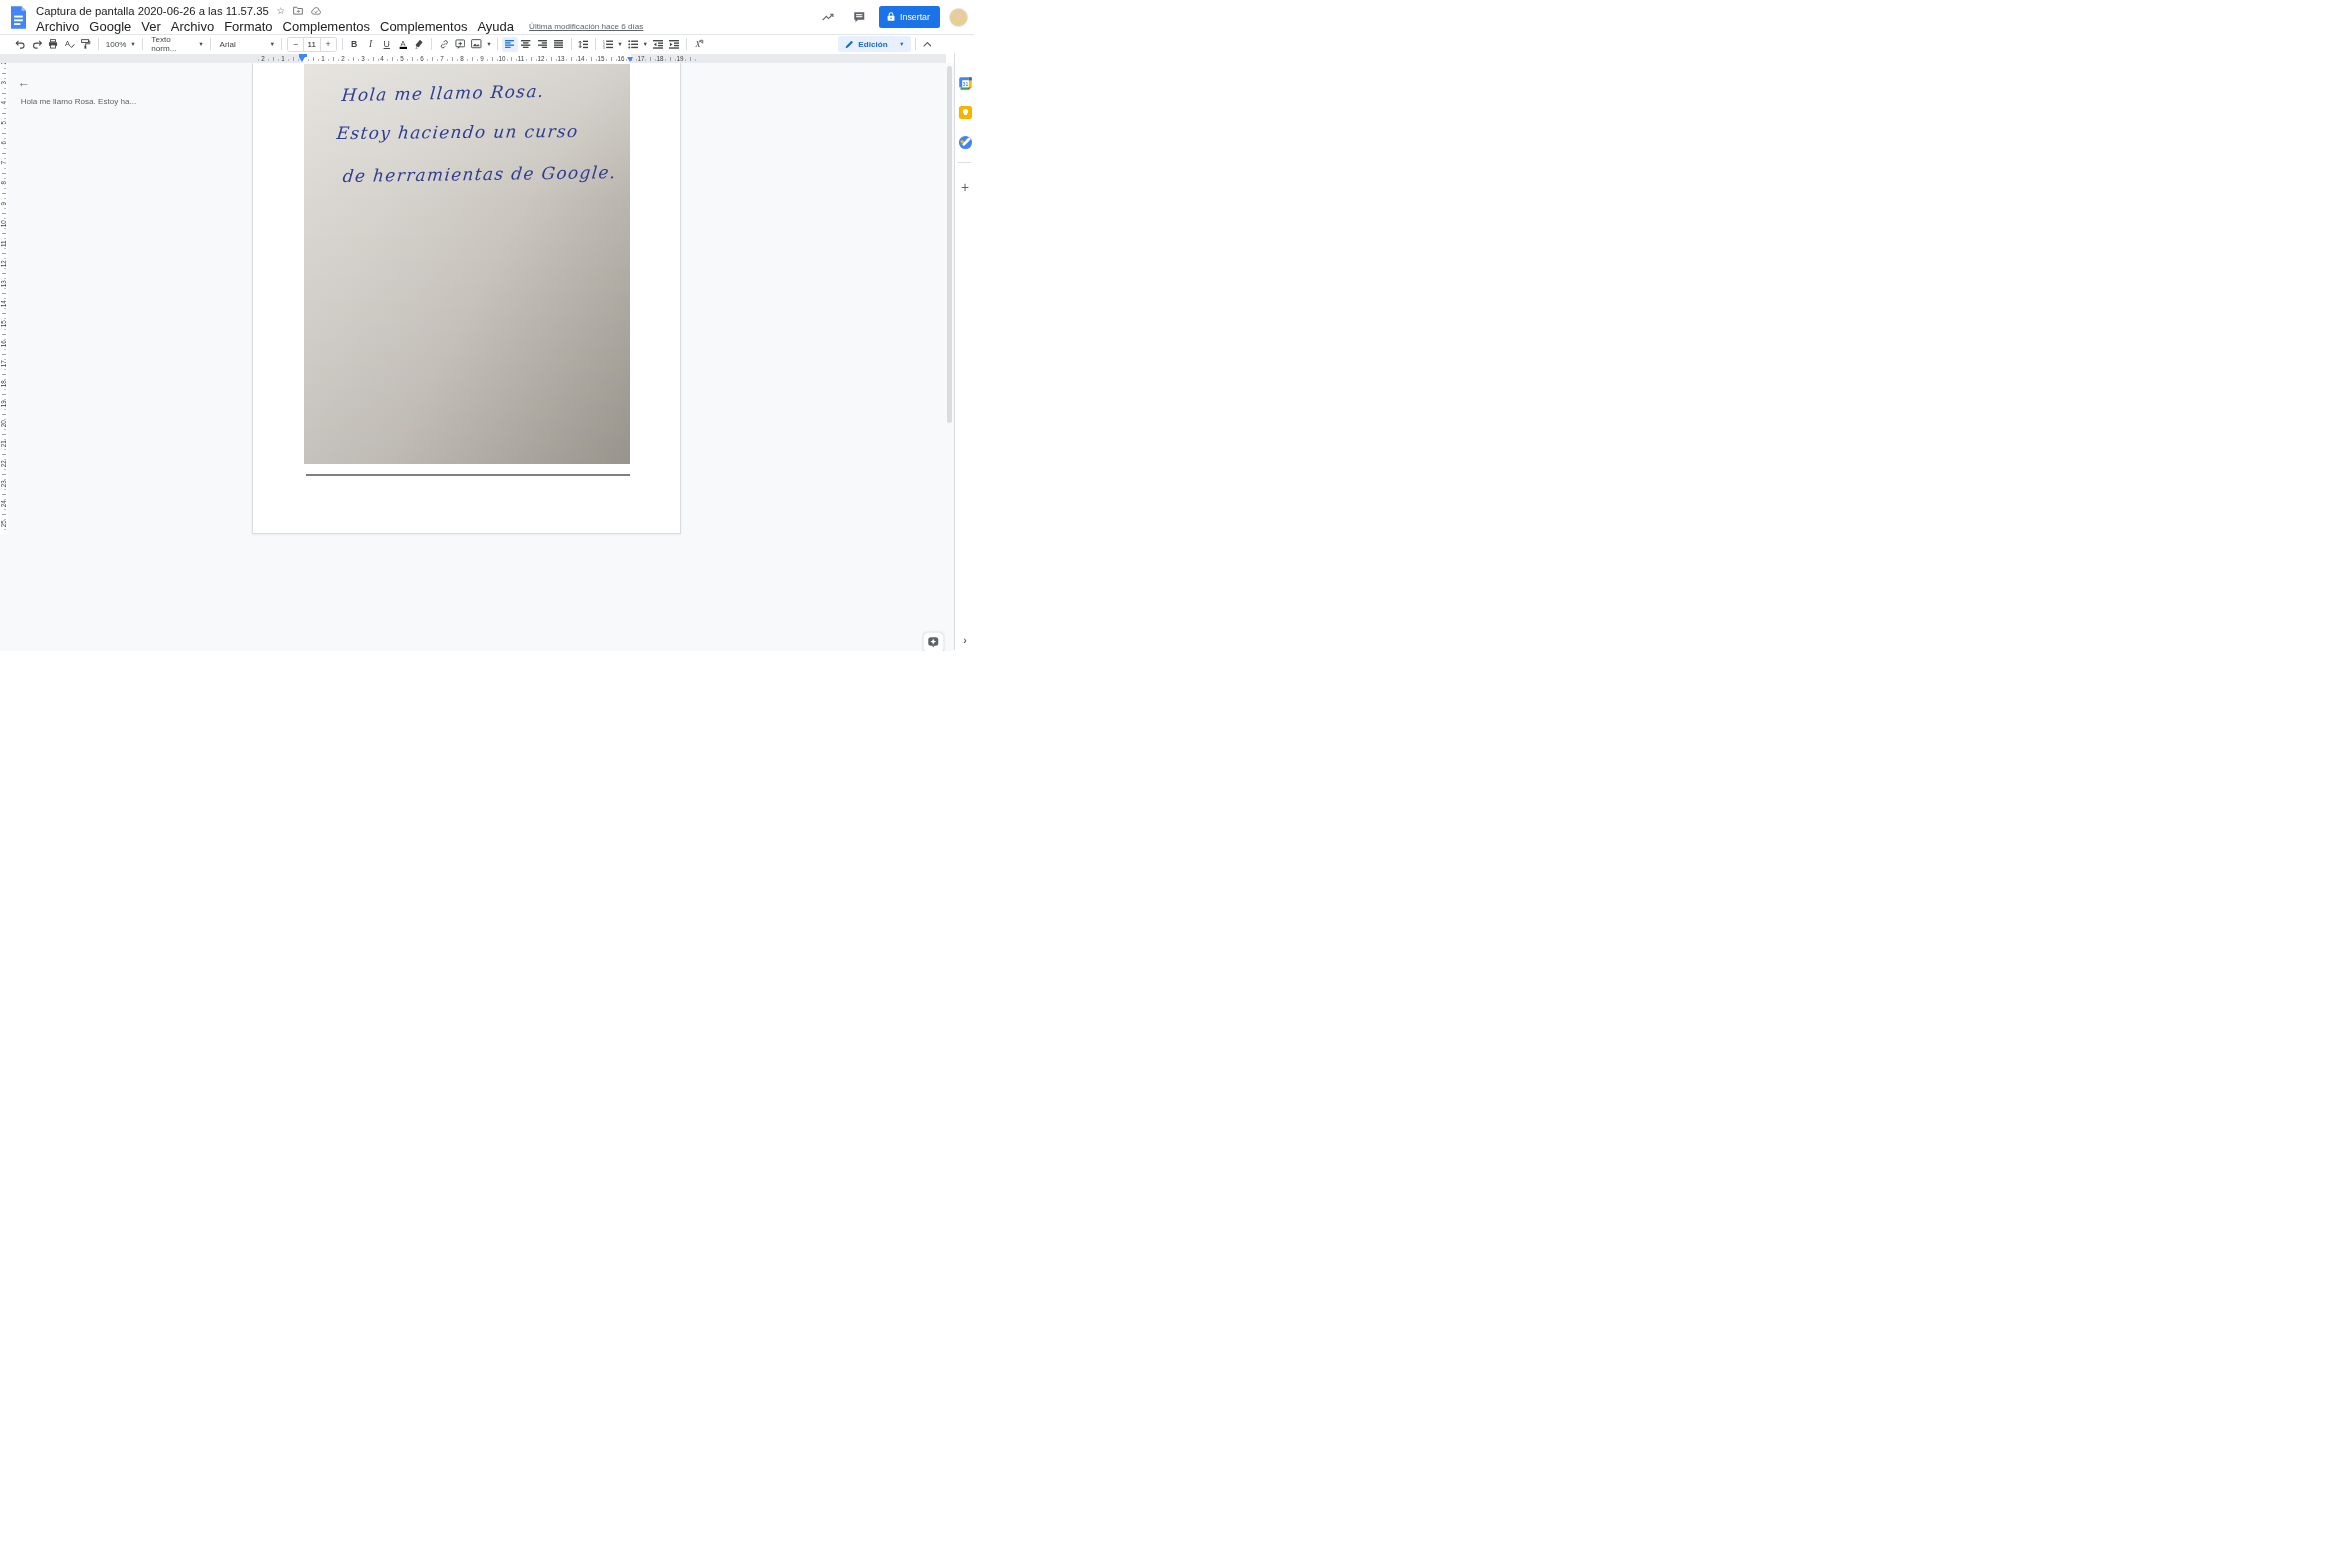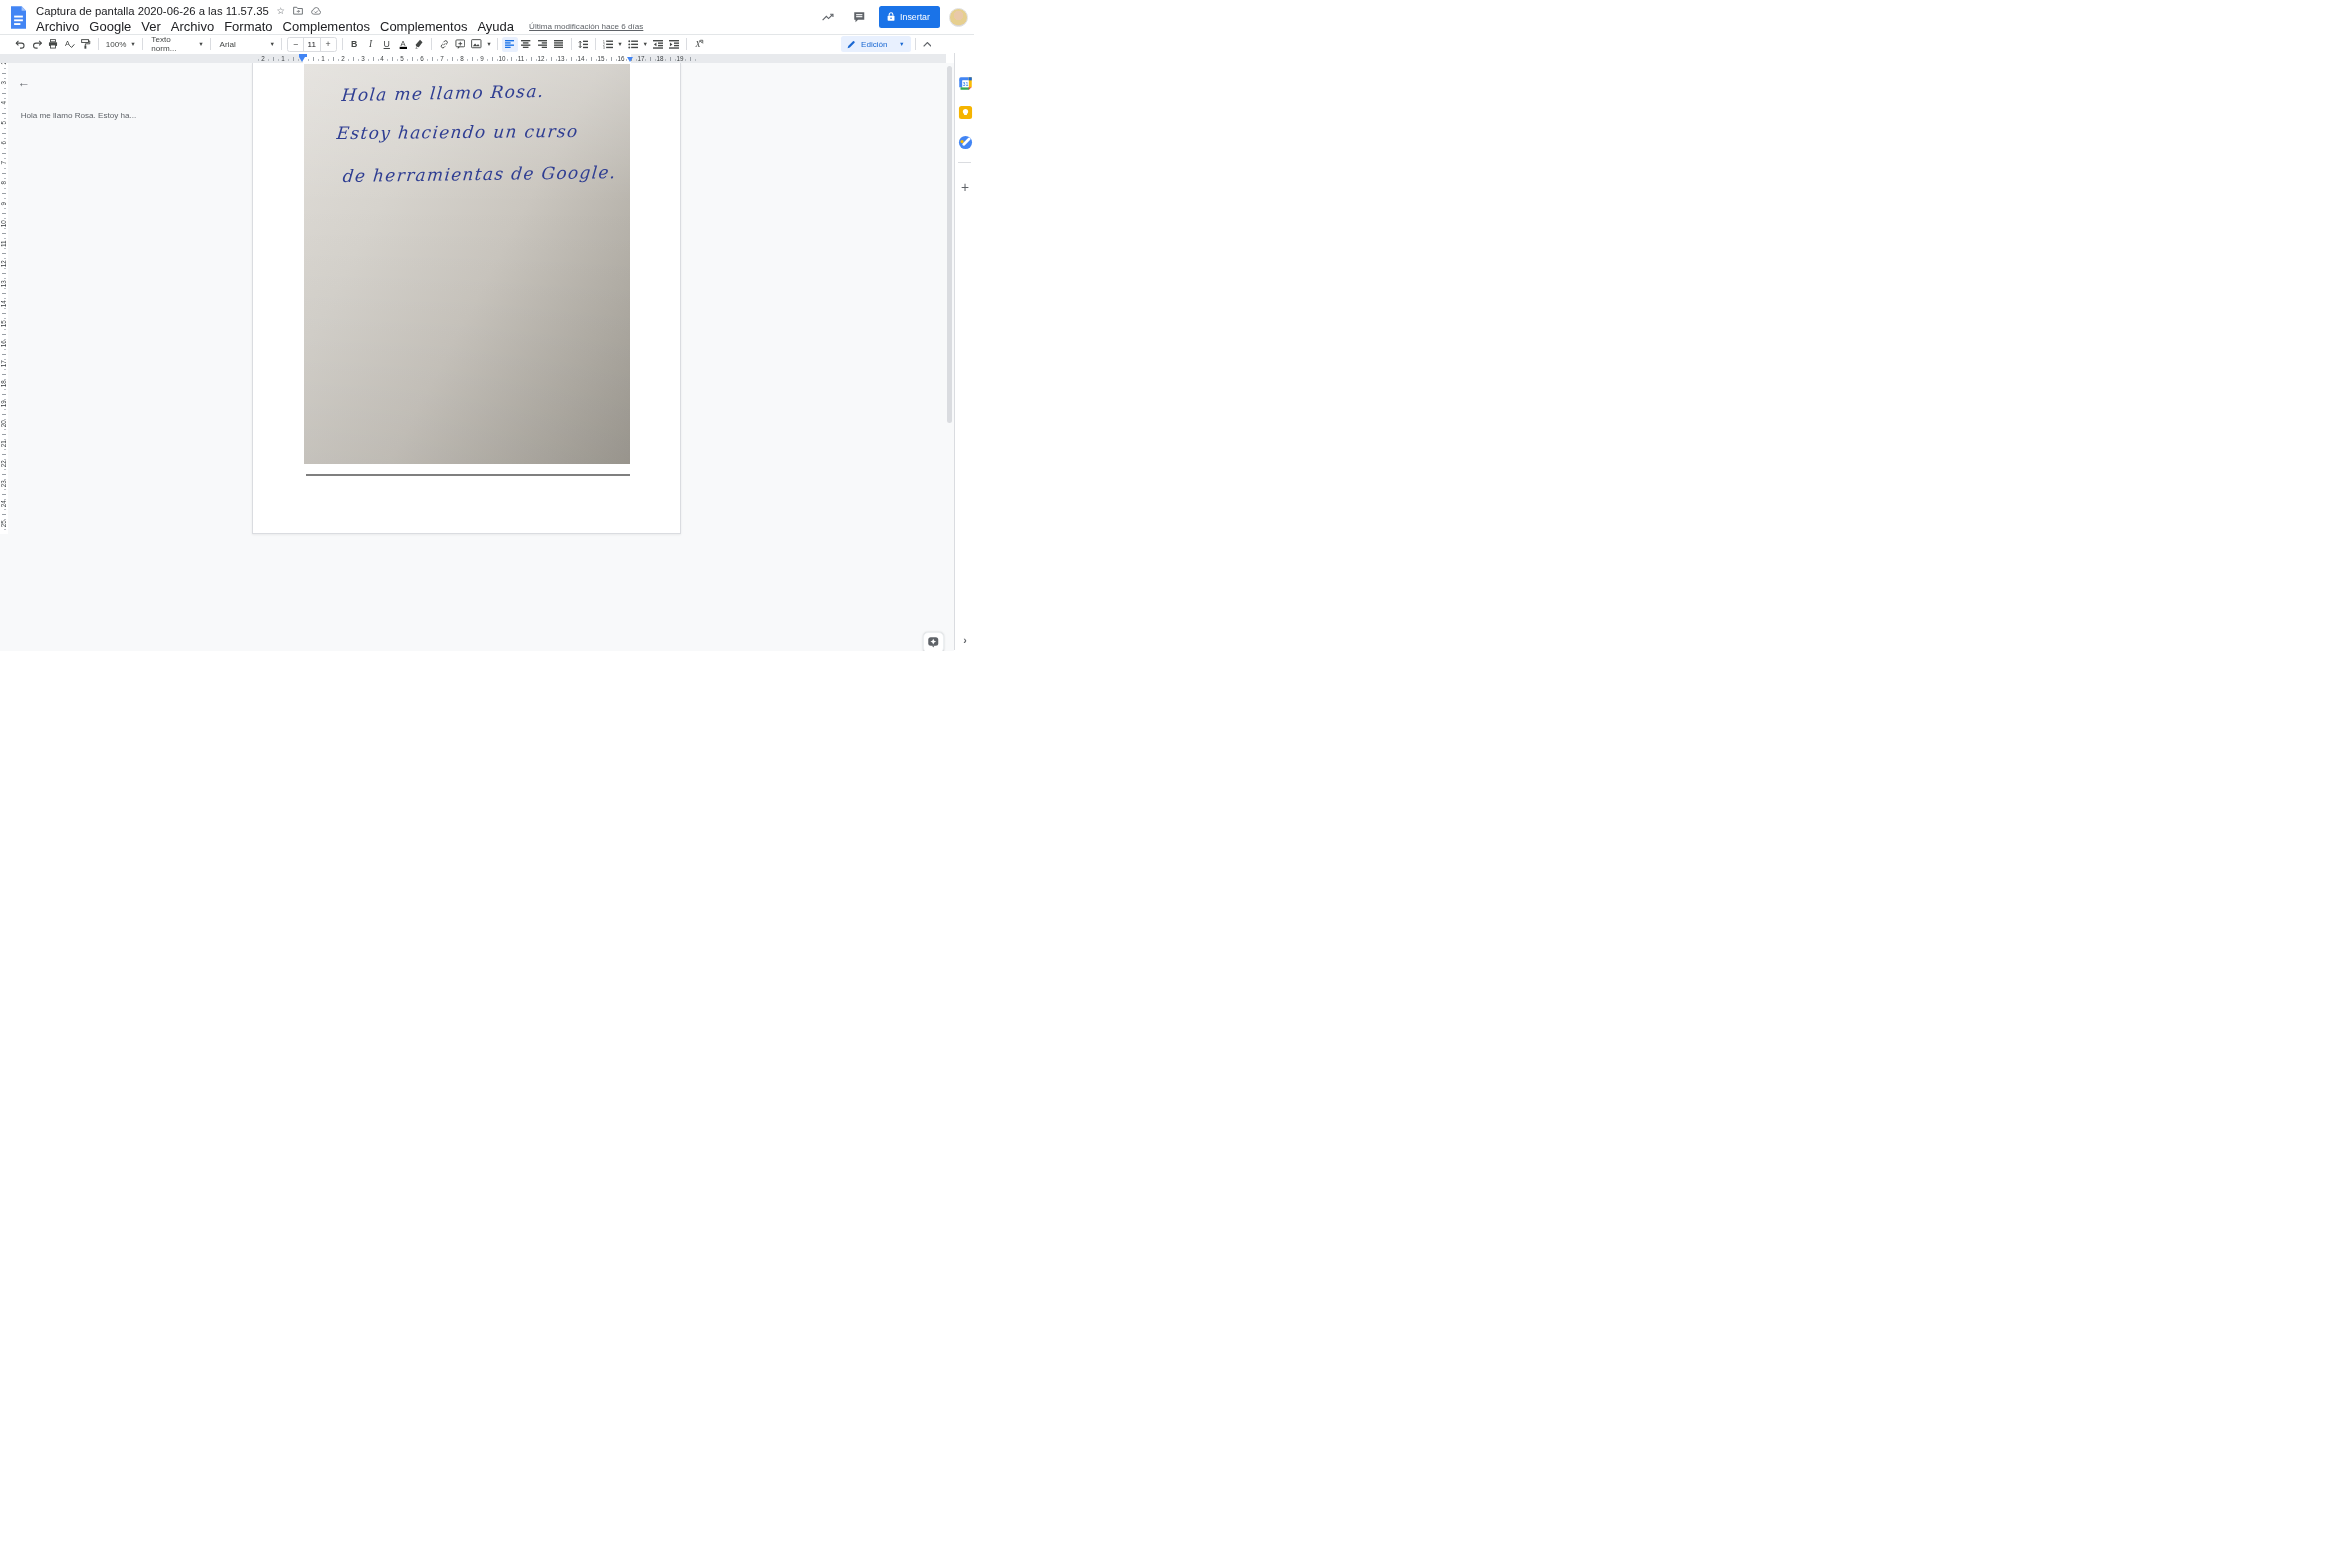--- a/index.html
+++ b/index.html
@@ -33,21 +33,21 @@
   .zoom-select{width:36px;justify-content:flex-end}
   .styles-select{width:60px;justify-content:space-between}
   .font-select{width:63px;justify-content:space-between}
   .stepper{display:flex;align-items:center;height:15px;border:0.6px solid #dadce0;border-radius:2.5px;overflow:hidden;flex:none;margin:0 1.3px}
   .stepper .st-btn{width:15px;height:100%;display:flex;align-items:center;justify-content:center;font-size:8.8px;color:#444746;cursor:pointer}
   .stepper .st-val{width:17.5px;height:100%;display:flex;align-items:center;justify-content:center;font-size:8.1px;color:#202124;border-left:0.6px solid #dadce0;border-right:0.6px solid #dadce0;cursor:text}
   .bold-b{font-weight:bold;font-size:8.8px}
   .ital-i{font-style:italic;font-family:"Liberation Serif",serif;font-size:9.4px}
   .under-u{text-decoration:underline;font-size:8.8px}
   .spacer{flex:1}
-  .mode-pill{display:flex;align-items:center;gap:5px;background:#e8f0fe;color:#1967d2;border-radius:2.5px;height:16.3px;padding:0 6.3px;font-size:8.1px;font-weight:normal;cursor:pointer;flex:none}
+  .mode-pill{display:flex;align-items:center;gap:5px;background:#e8f0fe;color:#1967d2;border-radius:2.5px;height:16.3px;padding:0 6.3px;font-size:8.1px;font-weight:bold;cursor:pointer;flex:none}
   .mode-pill .caret{font-size:5.6px;color:#1967d2;margin-left:6.3px}
   .collapse-btn{width:16.3px;height:15px;display:flex;align-items:center;justify-content:center;color:#5f6368;cursor:pointer;margin-right:30px}
 
   
   .ruler-h{position:absolute;left:0;top:54px;width:946px;height:8.8px;background:#e8eaed;z-index:25;overflow:hidden;cursor:pointer}
   .ruler-h .white-seg{position:absolute;left:303px;top:0;width:328px;height:8.8px;background:#fff}
   .ruler-h .rnum{position:absolute;top:0.6px;transform:translateX(-50%);font-size:6.3px;color:#3c4043;line-height:7.5px}
   .ruler-h .tick{position:absolute;bottom:1.9px;width:0.6px;background:#9aa0a6}
   .ruler-h .tick.half{height:4.4px}
   .ruler-h .tick.quarter{height:1.9px;background:#b6bbc1}
@@ -57,21 +57,21 @@
   .marker-tri.right{left:627px}
   .ruler-v{position:absolute;left:0;top:63px;width:7.5px;height:471px;background:#fff;z-index:24;overflow:hidden;cursor:pointer}
   .ruler-v .rnum{position:absolute;left:0;width:7.5px;text-align:center;transform:rotate(-90deg);font-size:6.3px;color:#3c4043;line-height:7.5px}
   .ruler-v .tick{position:absolute;right:1.3px;height:0.6px;background:#9aa0a6}
   .ruler-v .tick.half{width:3.8px}
   .ruler-v .tick.quarter{width:1.9px;background:#b6bbc1}
 
   
   .doc-area{position:absolute;left:0;top:63px;width:954px;height:588px;background:#f8f9fa;z-index:10}
   .outline-back{position:absolute;left:15px;top:11.3px;width:17.5px;height:17.5px;display:flex;align-items:center;justify-content:center;font-size:12.5px;color:#5f6368;cursor:pointer}
-  .outline-item{position:absolute;left:20.7px;top:48px;width:125px;font-size:8.1px;color:#5f6368;white-space:nowrap;overflow:hidden;text-overflow:ellipsis;cursor:pointer}
+  .outline-item{position:absolute;left:20.7px;top:34px;width:125px;font-size:8.1px;color:#5f6368;white-space:nowrap;overflow:hidden;text-overflow:ellipsis;cursor:pointer}
   .page{position:absolute;left:252px;width:429px;background:#fff;border:0.6px solid #dadce0;box-shadow:0 0.6px 1.9px rgba(60,64,67,.08)}
   .page1{top:0;height:471px;border-top:none}
   .page2{top:480px;height:108px;border-bottom:none}
   .paper{position:absolute;left:51px;top:0.6px;width:326px;height:400px;cursor:pointer;background:
     linear-gradient(118deg,#dedbd6 0%,#d6d3cd 28%,#cac6bf 55%,#b2aea6 82%,#a19d95 100%);}
   .paper::after{content:"";position:absolute;inset:0;background:linear-gradient(to bottom,rgba(255,255,255,.25),rgba(0,0,0,0) 35%,rgba(0,0,0,.06) 100%)}
   .hand-line{position:absolute;font-family:"DejaVu Serif",serif;font-style:italic;color:#2e3d92;font-size:17px;letter-spacing:1.3px;white-space:nowrap;transform:skewX(-6deg) rotate(-1.2deg);z-index:2}
   .hand-1{left:38px;top:19px}
   .hand-2{left:33px;top:58px;transform:skewX(-6deg) rotate(-0.5deg)}
   .hand-3{left:39px;top:100px;transform:skewX(-6deg) rotate(-0.8deg)}

